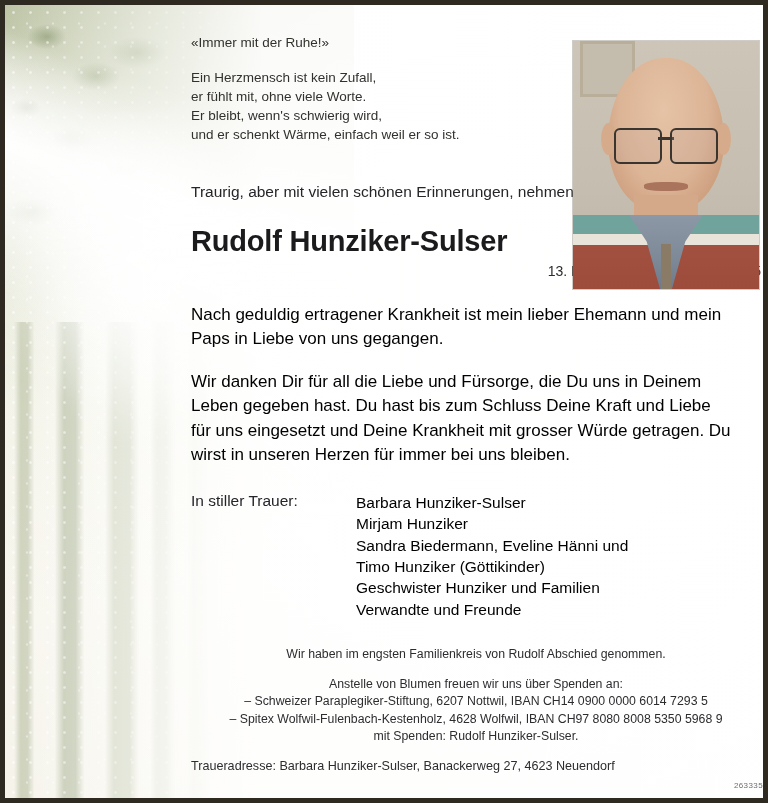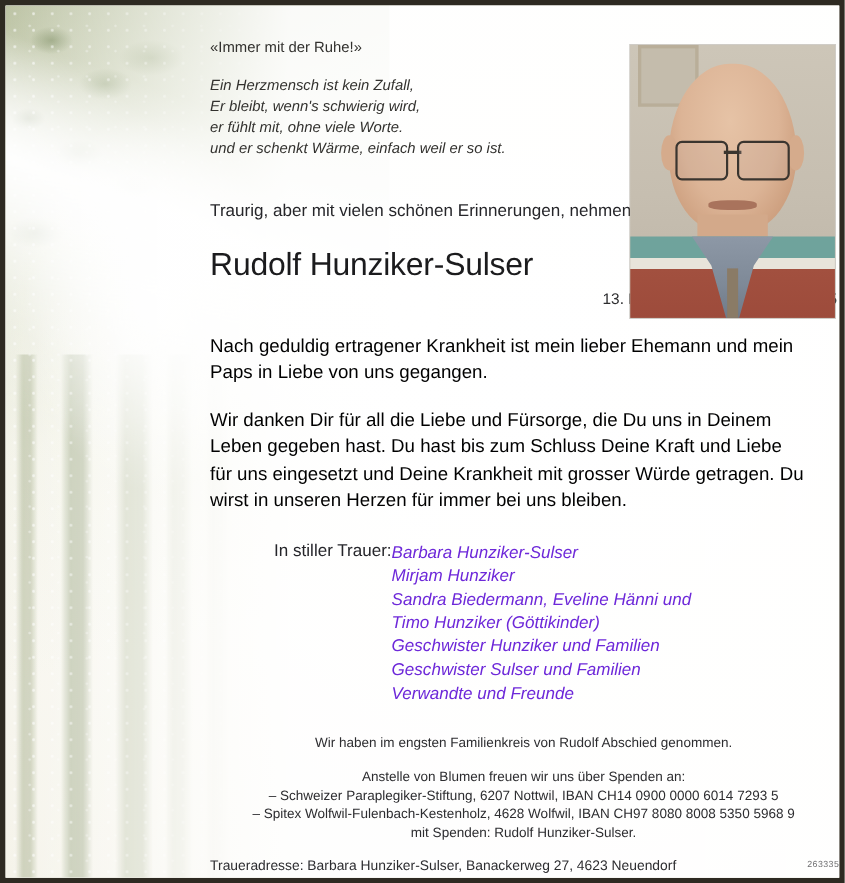--- a/index.html
+++ b/index.html
@@ -110,38 +110,37 @@
   }
 
   .quote-line {
     font-size: 13.5px;
     line-height: 1.25;
     color: #32312e;
     margin-bottom: 16px;
   }
 
   .poem {
-    font-style: italic;
     font-size: 13.5px;
     line-height: 1.42;
     color: #32312e;
     margin-bottom: 36px;
   }
   .poem div { white-space: nowrap; }
 
   .intro {
     font-size: 15.5px;
     line-height: 1.36;
     color: #26262a;
     margin-bottom: 24px;
   }
 
   .deceased-name {
     font-size: 29px;
-    font-weight: normal;
+    font-weight: bold;
     letter-spacing: -0.2px;
     color: #1b1b1d;
     line-height: 1.05;
     margin-bottom: 7px;
   }
 
   .life-dates {
     font-size: 14px;
     color: #2c2c2e;
     margin-bottom: 24px;
@@ -159,27 +158,25 @@
   .mourners-block {
     display: flex;
     margin-top: 24px;
     margin-bottom: 26px;
   }
   .mourners-label {
     font-size: 15.5px;
     color: #25252a;
     width: 165px;
     flex: 0 0 165px;
-    text-align: right;
   }
   .mourners-list {
     font-size: 15.5px;
     line-height: 1.38;
-    color: #6d28d9;
-    font-style: italic;
+    color: #000000;
   }
 
   .footer-block { margin-top: 6px; }
   .footer-line {
     font-size: 12.3px;
     line-height: 1.4;
     color: #2d2d30;
     text-align: center;
   }
   .footer-gap { height: 13px; }
@@ -345,42 +342,41 @@
     <div class="photo-placket"></div>
   </div>
 
   <div class="content">
     <div class="text-col">
 
       <div class="quote-line">«Immer mit der Ruhe!»</div>
 
       <div class="poem">
         <div>Ein Herzmensch ist kein Zufall,</div>
+        <div>er fühlt mit, ohne viele Worte.</div>
         <div>Er bleibt, wenn's schwierig wird,</div>
-        <div>er fühlt mit, ohne viele Worte.</div>
         <div>und er schenkt Wärme, einfach weil er so ist.</div>
       </div>
 
       <div class="intro">Traurig, aber mit vielen schönen Erinnerungen, nehmen wir Abschied von</div>
 
       <div class="deceased-name">Rudolf Hunziker-Sulser</div>
       <div class="life-dates">13. März 1951 – 17. Oktober 2025</div>
 
       <div class="body-par">Nach geduldig ertragener Krankheit ist mein lieber Ehemann und mein Paps in Liebe von uns gegangen.</div>
       <div class="body-par">Wir danken Dir für all die Liebe und Fürsorge, die Du uns in Deinem Leben gegeben hast. Du hast bis zum Schluss Deine Kraft und Liebe für uns eingesetzt und Deine Krankheit mit grosser Würde getragen. Du wirst in unseren Herzen für immer bei uns bleiben.</div>
 
       <div class="mourners-block">
         <div class="mourners-label">In stiller Trauer:</div>
         <div class="mourners-list">
           <div>Barbara Hunziker-Sulser</div>
           <div>Mirjam Hunziker</div>
           <div>Sandra Biedermann, Eveline Hänni und</div>
           <div>Timo Hunziker (Göttikinder)</div>
           <div>Geschwister Hunziker und Familien</div>
-          <div>Geschwister Sulser und Familien</div>
           <div>Verwandte und Freunde</div>
         </div>
       </div>
 
       <div class="footer-block">
         <div class="footer-line">Wir haben im engsten Familienkreis von Rudolf Abschied genommen.</div>
         <div class="footer-gap"></div>
         <div class="footer-line">Anstelle von Blumen freuen wir uns über Spenden an:</div>
         <div class="footer-line">– Schweizer Paraplegiker-Stiftung, 6207 Nottwil, IBAN CH14 0900 0000 6014 7293 5</div>
         <div class="footer-line">– Spitex Wolfwil-Fulenbach-Kestenholz, 4628 Wolfwil, IBAN CH97 8080 8008 5350 5968 9</div>

